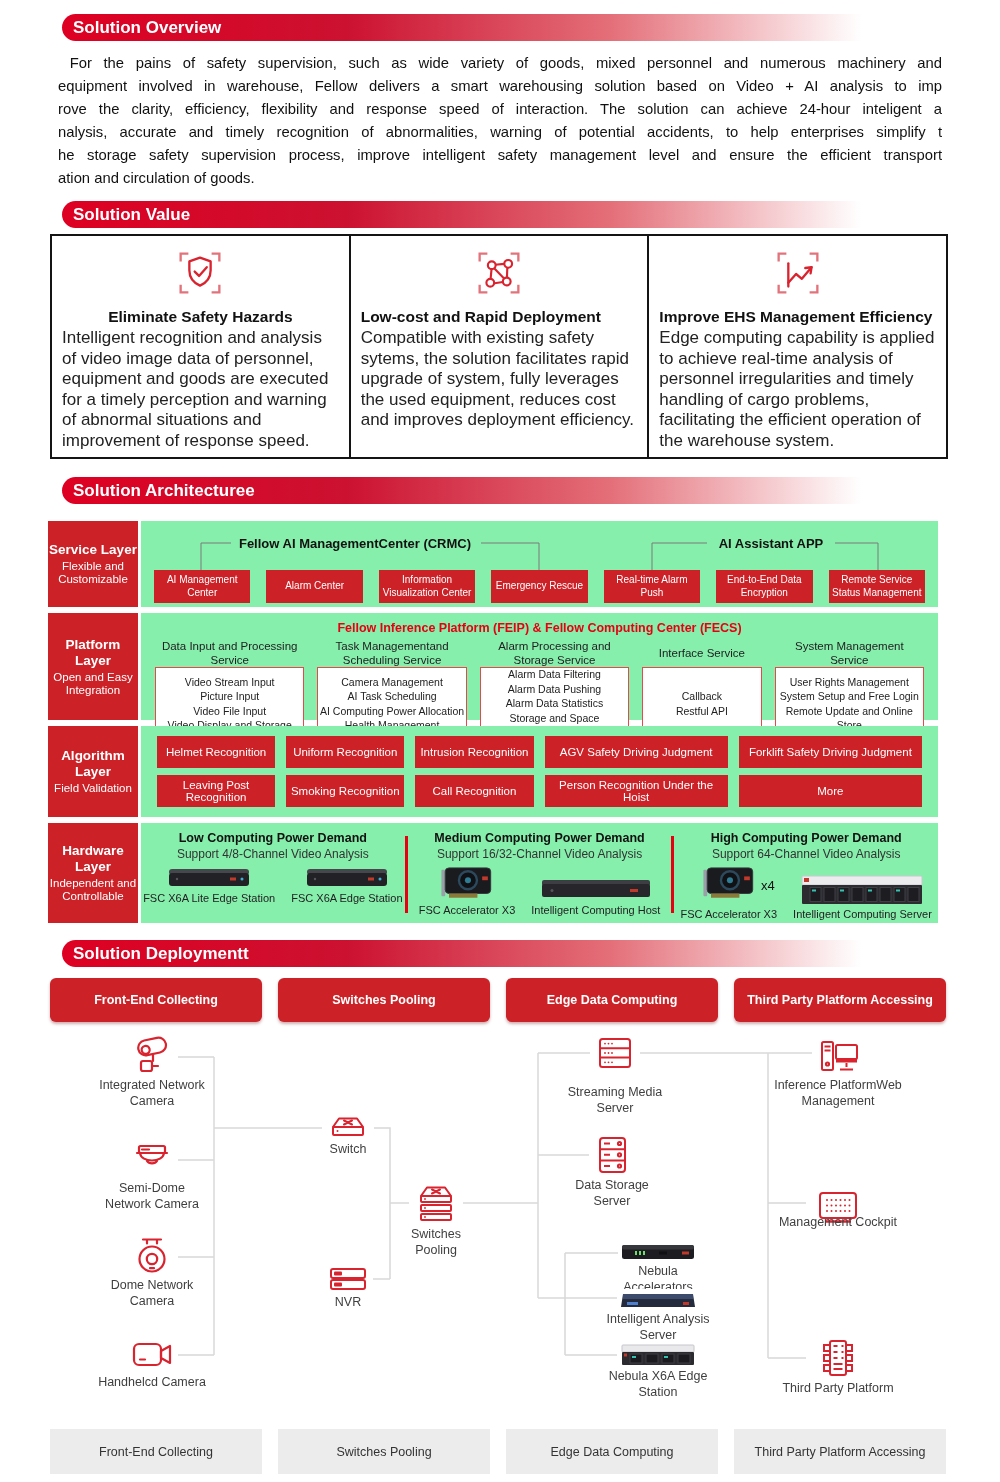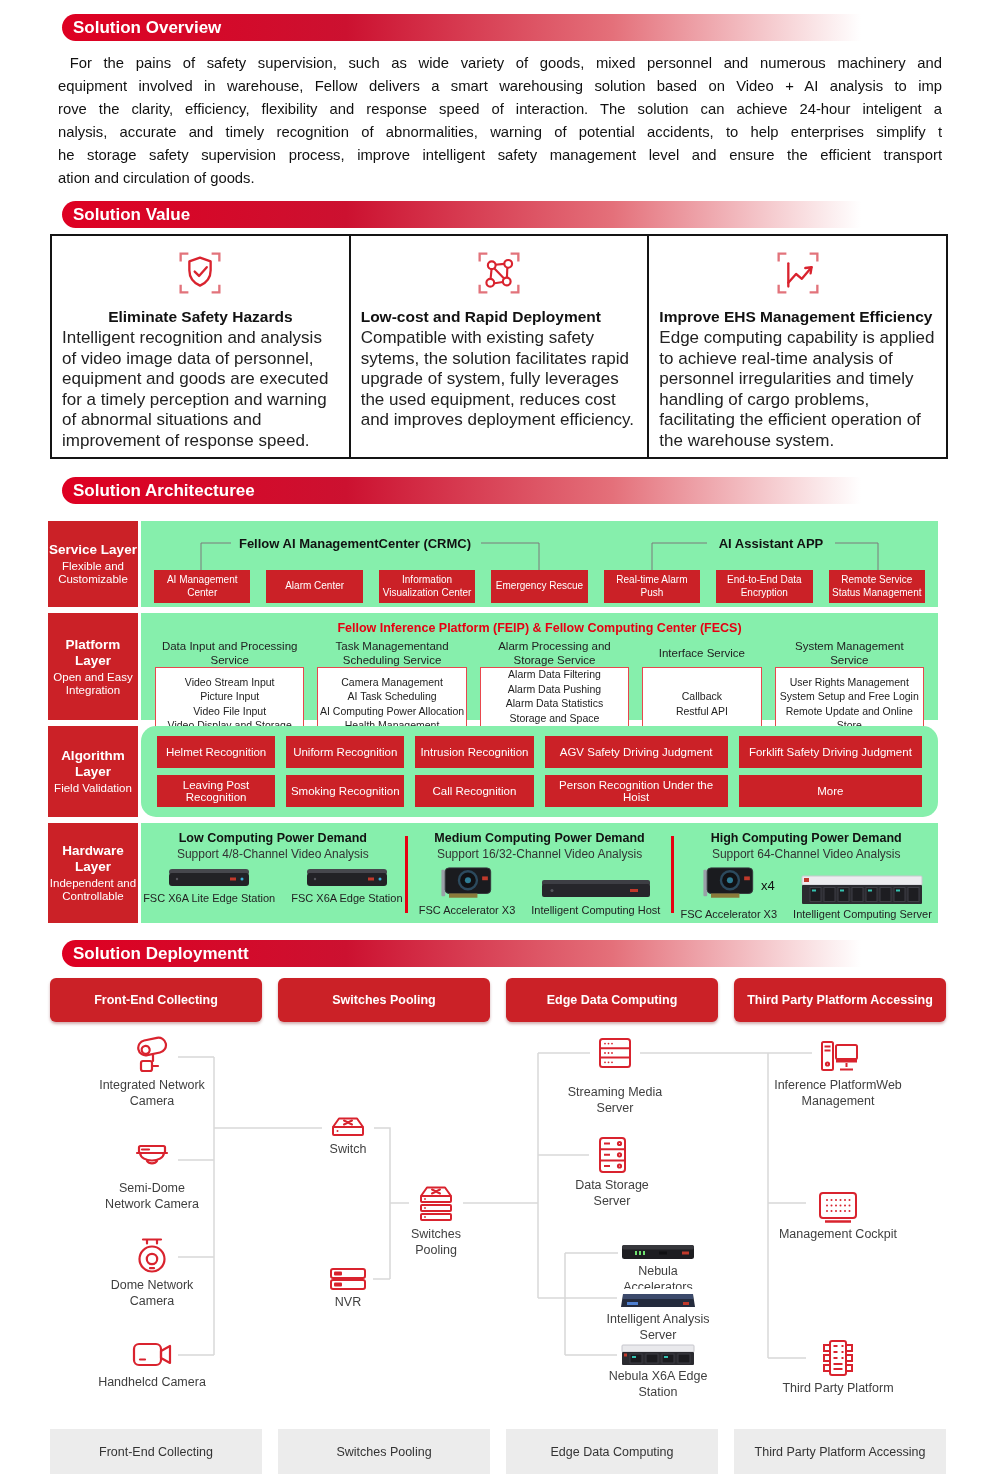--- a/index.html
+++ b/index.html
@@ -45,21 +45,21 @@
 
   .plat{height:107px;box-sizing:border-box;padding:5px 14px 0;}
   .plat-title{text-align:center;color:#e60012;font-weight:bold;font-size:12.5px;line-height:16px;margin-top:2px;}
   .plat-cols{display:flex;gap:13px;margin-top:2px;}
   .plat-col{flex:1;display:flex;flex-direction:column;}
   .plat-col.narrow{flex:0.8;}
   .plat-head{font-size:11.5px;color:#222;text-align:center;line-height:14px;height:29px;display:flex;flex-direction:column;justify-content:center;}
   .plat-box{border:1px solid #e8474d;background:#fff;height:71px;display:flex;flex-direction:column;
     justify-content:center;text-align:center;font-size:10.5px;color:#222;line-height:14.5px;padding:0 1px;}
 
-  .algo{height:91px;box-sizing:border-box;padding:10px 16px;display:flex;flex-direction:column;gap:7px;border-radius:15px;}
+  .algo{height:91px;box-sizing:border-box;padding:10px 16px;display:flex;flex-direction:column;gap:7px;}
   .algo-row{display:flex;gap:11px;}
   .algo-row .red-box{height:32px;font-size:11.5px;}
   .w1{flex:1;} .w2{flex:1.56;}
 
   .hw{height:100px;box-sizing:border-box;display:flex;padding:8px 0 0;}
   .hw-group{flex:1;display:flex;flex-direction:column;align-items:center;}
   .hw-divider{width:3px;background:#e60012;margin:5px 0 10px;}
   .hw-title{font-weight:bold;font-size:12.5px;color:#111;line-height:15px;}
   .hw-sub{font-size:12px;color:#333;line-height:14px;margin-top:1px;}
   .hw-devices{display:flex;gap:16px;align-items:flex-end;margin-top:5px;}
@@ -587,21 +587,21 @@
               <circle cx="16.5" cy="21" r="1"></circle>
               <circle cx="21" cy="21" r="1"></circle>
               <circle cx="25.5" cy="21" r="1"></circle>
               <circle cx="30" cy="21" r="1"></circle>
               <circle cx="34.5" cy="21" r="1"></circle>
         </g>
         <path d="M10 31.5 h26" stroke-width="2.5"></path>
       </g>
         </svg>
     </div>
-    <div class="dlabel" style="left:838px;top:196px;width:160px;">Management Cockpit</div>
+    <div class="dlabel" style="left:838px;top:184px;width:160px;">Management Cockpit</div>
 
     <div class="dnode" style="left:838px;top:328px;">
       <svg width="42" height="42" viewBox="0 0 42 42">
           <g fill="none" stroke="#d9232e" stroke-width="2">
         <rect x="13" y="4" width="16" height="34" rx="2"></rect>
         <path d="M16.5 9 h4 M24.5 9 h2 M16.5 15 h4 M24.5 15 h2 M16.5 21 h4 M24.5 21 h2 M16.5 27 h9 M16.5 32 h9"></path>
         <path d="M13 8 h-6 v6 h6 M13 18 h-6 v6 h6 M13 28 h-6 v6 h6"></path>
         <path d="M29 8 h6 v6 h-6 M29 18 h6 v6 h-6 M29 28 h6 v6 h-6"></path>
       </g>
         </svg>

